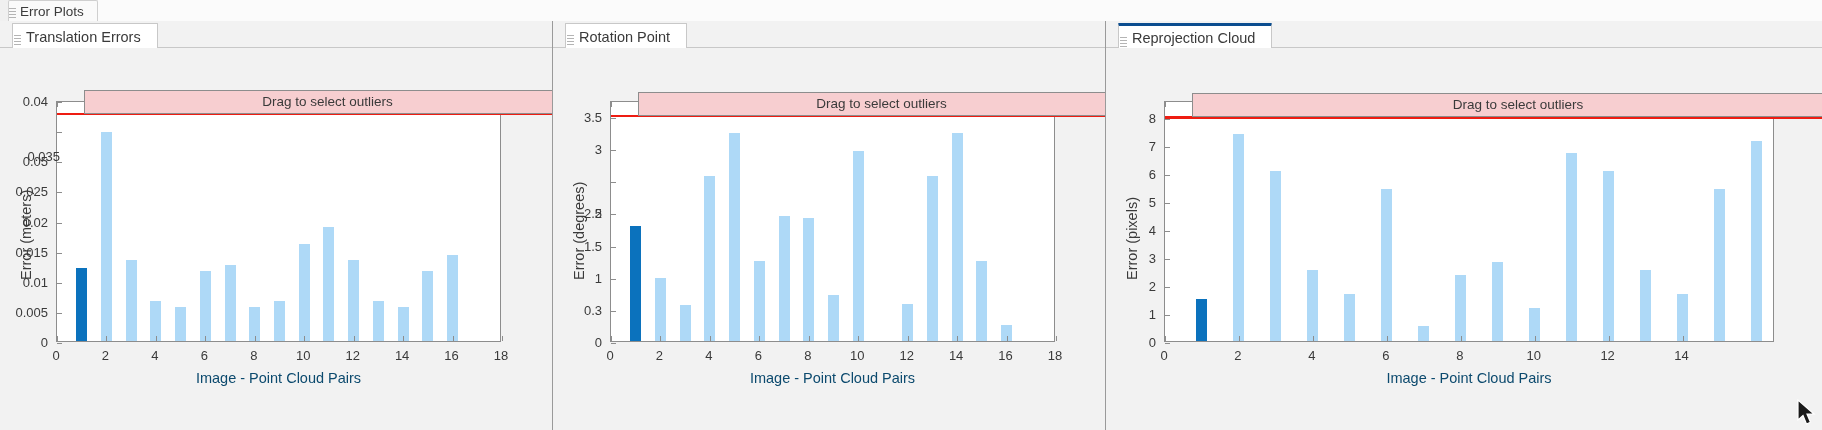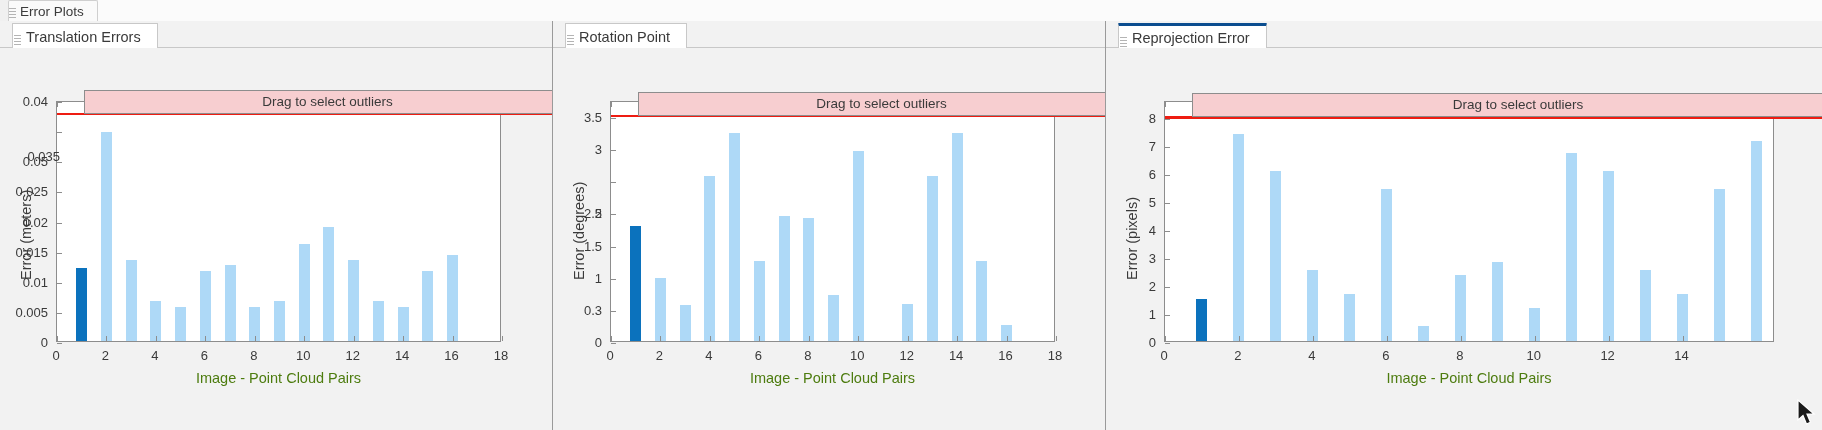--- a/index.html
+++ b/index.html
@@ -92,21 +92,21 @@
   }
   .ylabel{
     position:absolute;
     transform:rotate(-90deg);
     transform-origin:left top;
     white-space:nowrap;
     font-size:14.5px;color:#3a3a3a;
   }
   .xlabel{
     position:absolute;text-align:center;
-    font-size:14.5px;color:#4d7c0f;white-space:nowrap;
+    font-size:14.5px;color:#0c4a6e;white-space:nowrap;
   }
   .ytick{
     position:absolute;right:0;text-align:right;
     font-size:13px;color:#3a3a3a;white-space:nowrap;
     transform:translateY(-50%);
   }
   .ytickmark{position:absolute;height:1px;width:5px;background:#8d8d8d;}
   .xtick{
     position:absolute;text-align:center;
     font-size:13px;color:#3a3a3a;white-space:nowrap;
@@ -298,21 +298,21 @@
           <div class="xtick" style="left: 452.556px; top: 300px;">16</div>
           <div class="xtick" style="left: 502px; top: 300px;">18</div>
           <div class="xlabel" style="left: 57px; width: 445px; top: 322px;">Image - Point Cloud Pairs</div>
           <div class="ylabel" style="left: 18px; top: 231.5px;">Error (degrees)</div>
         </div>
       </div>
       <div class="panel-sep" style="left: 1105px;"></div>
       <div class="panel" style="left: 1106px; width: 716px;">
         <div class="inner-tabrow">
           <div class="inner-underline"></div>
-          <div class="inner-tab active"><span class="grip inner-tab-grip"></span><span>Reprojection Error</span></div>
+          <div class="inner-tab active"><span class="grip inner-tab-grip"></span><span>Reprojection Cloud</span></div>
         </div>
         <div class="figure">
           <div class="plotbox" style="left: 58px; top: 53px; width: 610px; height: 241px;">
             <div class="bar sel" style="left: 31.4697px; width: 11px; height: 42.0349px;"></div>
             <div class="bar" style="left: 68.4394px; width: 11px; height: 206.531px;"></div>
             <div class="bar" style="left: 105.409px; width: 11px; height: 170.381px;"></div>
             <div class="bar" style="left: 142.379px; width: 11px; height: 71.4593px;"></div>
             <div class="bar" style="left: 179.348px; width: 11px; height: 47.0791px;"></div>
             <div class="bar" style="left: 216.318px; width: 11px; height: 152.447px;"></div>
             <div class="bar" style="left: 253.288px; width: 11px; height: 15.4128px;"></div>

